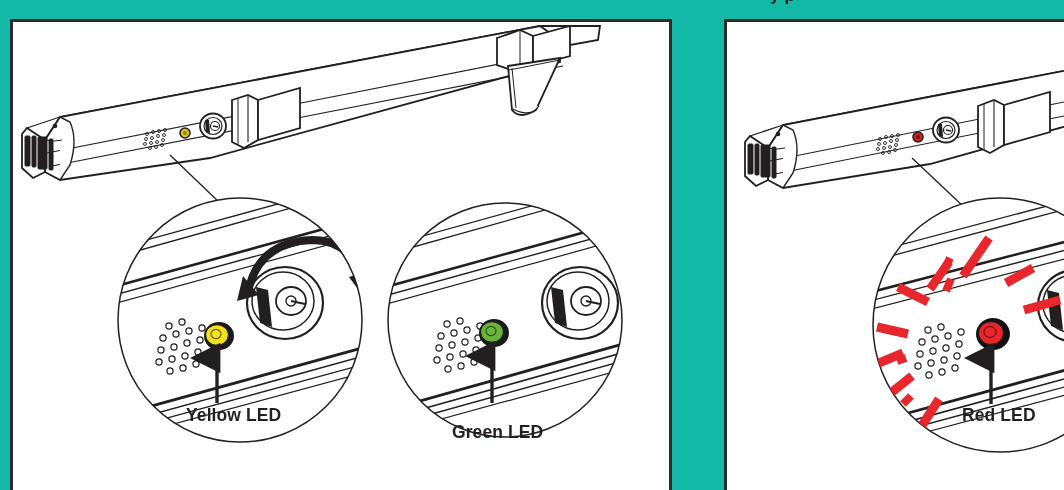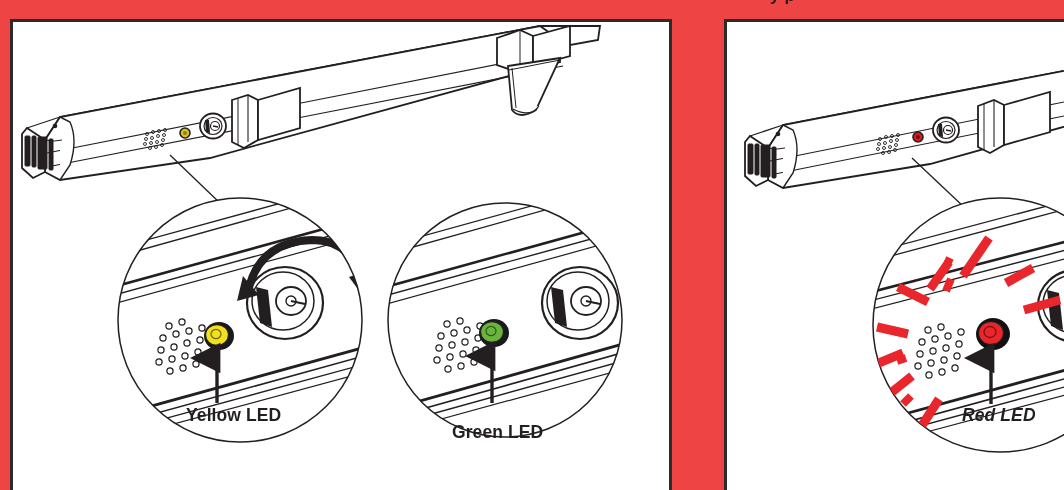--- a/index.html
+++ b/index.html
@@ -1,31 +1,31 @@
 <!DOCTYPE html>
 <html><head>
 <meta charset="utf-8">
 <style>
   html,body{margin:0;padding:0;background:#ffffff;}
   body{width:1064px;height:490px;overflow:hidden;
        font-family:"Liberation Sans",sans-serif;color:#231f20;}
-  .stage{position:relative;width:1064px;height:490px;background:#ef4444;}
+  .stage{position:relative;width:1064px;height:490px;background:#14b8a6;}
   .panel{position:absolute;box-sizing:border-box;border:3px solid #2b2b2b;background:#fff;}
   #panel-left{left:10px;top:19px;width:662px;height:490px;}
   #panel-right{left:724px;top:19px;width:400px;height:490px;}
   .heading{position:absolute;left:770px;top:-14px;width:300px;
            font-size:17px;font-weight:bold;letter-spacing:.1px;
            color:#231f20;white-space:nowrap;}
   .svgwrap{position:absolute;left:0;top:0;width:1064px;height:490px;
            pointer-events:none;}
   .lbl{position:absolute;font-size:17.5px;font-weight:bold;
        color:#231f20;white-space:nowrap;letter-spacing:.1px;}
   #label-yellow{left:186px;top:405px;}
   #label-green{left:452px;top:422px;}
-  #label-red{left:962px;top:405px;font-style:italic;}
+  #label-red{left:962px;top:405px;}
 </style>
 </head>
 <body>
 
 <div class="stage">
 
   <div class="heading">y p</div>
 
   <div class="panel" id="panel-left"></div>
   <div class="panel" id="panel-right"></div>

